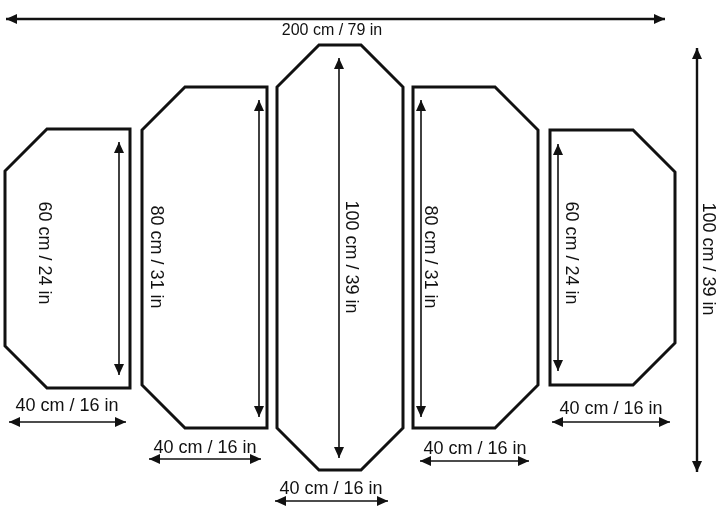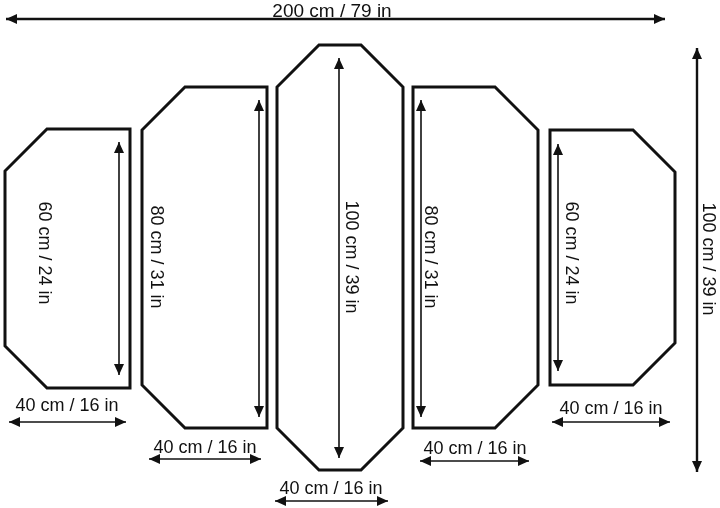--- a/index.html
+++ b/index.html
@@ -28,21 +28,22 @@
     font-size: 18px;
     line-height: 1;
     white-space: nowrap;
     transform: translate(-50%, -50%);
     user-select: none;
   }
   .label.rot {
     transform: translate(-50%, -50%) rotate(90deg);
   }
   .label.top-label {
-    font-size: 19px;
+    font-size: 16px;
+    margin-top: 20px;
   }
   polygon.panel {
     fill: #ffffff;
     stroke: #111111;
     stroke-width: 3;
     stroke-linejoin: miter;
   }
   line.dim {
     stroke: #111111;
     stroke-width: 1.6;

